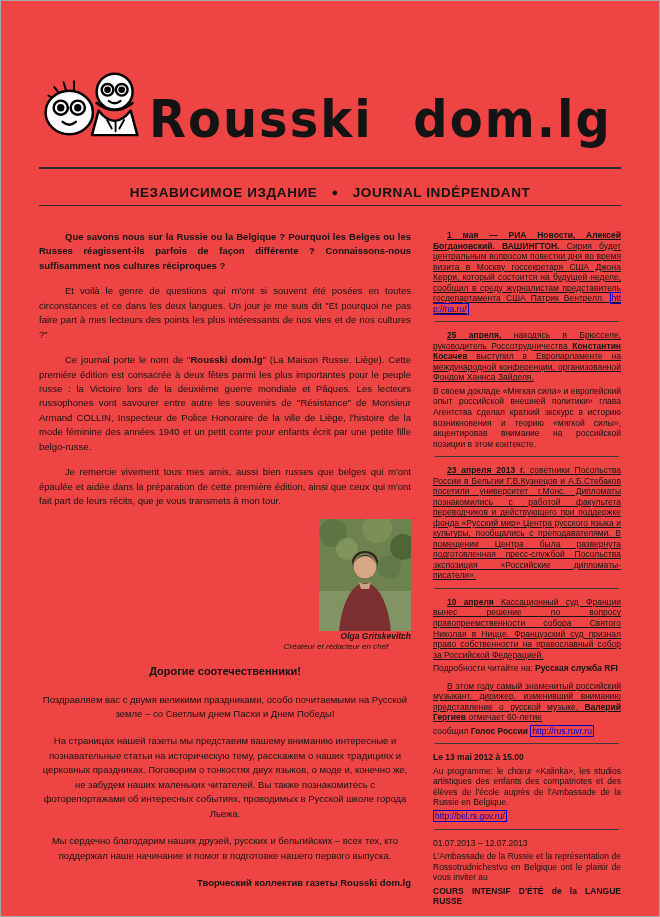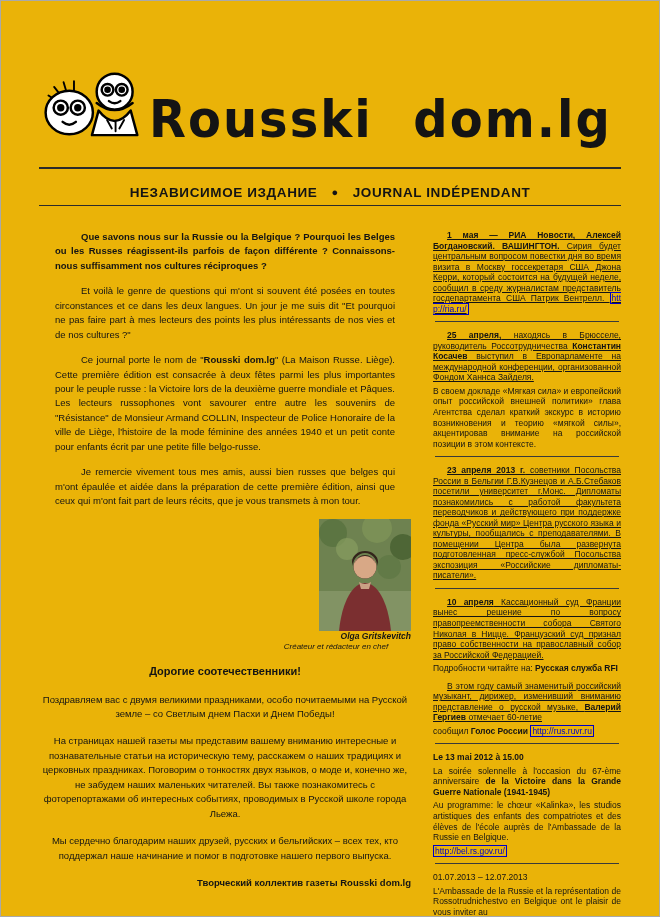--- a/index.html
+++ b/index.html
@@ -1,33 +1,33 @@
 <!DOCTYPE html>
 <html style="--link: #0000c8;"><head>
 <meta charset="utf-8">
 <style>
   html,body{margin:0;padding:0;background:#e8e8e8;}
   body{width:660px;height:917px;font-family:"Liberation Sans",sans-serif;color:#141414;}
-  .page{position:relative;box-sizing:border-box;width:660px;height:917px;background:#eab308;
+  .page{position:relative;box-sizing:border-box;width:660px;height:917px;background:#ef4444;
         border:1px solid #a9a9a9;padding:0 38px;overflow:hidden;}
   
   .logo-row{display:flex;align-items:flex-end;gap:4px;padding-top:52px;height:92px;}
   .logo{width:104px;height:84px;flex:0 0 auto;}
   .logo svg{width:104px;height:84px;display:block;}
   .title{margin:0 0 0 2px;font-family:"DejaVu Sans",sans-serif;font-weight:bold;
          font-size:48px;letter-spacing:2px;word-spacing:22px;line-height:1;transform:scaleY(1.08);transform-origin:bottom left;}
   .band{margin-top:22px;}
   .rule{border:none;border-top:2px solid #2b2b2b;margin:0;}
   .rule.thin{border-top-width:1.5px;}
   .subtitle{text-align:center;font-weight:bold;font-size:13.5px;letter-spacing:.6px;padding:16px 0 5px;}
   .subtitle .bullet{margin:0 14px;font-size:11px;position:relative;top:-1px;}
   
   .columns{display:flex;gap:22px;margin-top:24px;}
   .col-left{width:372px;font-size:9.5px;line-height:1.52;text-align:justify;}
-  .col-left p.ed{margin:0 16px 11px;text-indent:26px;}
+  .col-left p.ed{margin:0 0 11px;text-indent:26px;}
   .b{font-weight:bold;}
   
   .photo-wrap{display:flex;flex-direction:column;align-items:flex-end;margin:6px 0 10px;}
   .photo{width:92px;height:112px;display:block;}
   .cap{width:150px;text-align:right;line-height:1.3;}
   .cap-name{font-size:8.5px;font-weight:bold;font-style:italic;}
   .cap-role{font-size:8px;font-style:italic;text-align:center;}
   
   .address{text-align:center;margin-top:8px;}
   .address p{margin:0 0 13px;text-indent:0;}
@@ -143,21 +143,20 @@
             <p class="news-p ind"><span class="b">10 апреля</span><span> Кассационный суд Франции вынес решение по вопросу правопреемственности собора Святого Николая в Ницце. Французский суд признал право собственности на православный собор за Российской Федерацией.</span></p>
             <p class="news-p"><span>Подробности читайте на: </span><span class="b">Русская служба RFI</span></p>
           </div>
           <div class="news-item">
             <p class="news-p ind"><span>В этом году самый знаменитый российский музыкант, дирижер, изменивший вниманию представление о русской музыке, </span><span class="b">Валерий Гергиев</span><span> отмечает 60-летие</span></p>
             <p class="news-p"><span>сообщил </span><span class="b">Голос России </span><a href="#" class="lnk">http://rus.ruvr.ru</a></p>
           </div>
           <hr class="divider">
           <div class="news-item">
             <p class="news-p"><span class="b">Le 13 mai 2012 à 15.00</span></p>
-            <p class="news-p"><span>La soirée solennelle à l'occasion du 67-ème anniversaire </span><span class="b">de la Victoire dans la Grande Guerre Nationale (1941-1945)</span></p>
             <p class="news-p"><span>Au programme: le chœur «Kalinka», les studios artistiques des enfants des compatriotes et des élèves de l'école auprès de l'Ambassade de la Russie en Belgique.</span></p>
             <p class="news-p"><a href="#" class="lnk">http://bel.rs.gov.ru/</a></p>
           </div>
           <hr class="divider">
           <div class="news-item">
             <p class="news-p"><span>01.07.2013 – 12.07.2013</span></p>
             <p class="news-p"><span>L'Ambassade de la Russie et la représentation de Rossotrudnichestvo en Belgique ont le plaisir de vous inviter au</span></p>
             <p class="news-p"><span class="b">COURS INTENSIF D'ÉTÉ de la LANGUE RUSSE</span></p>
           </div>
         </div>

